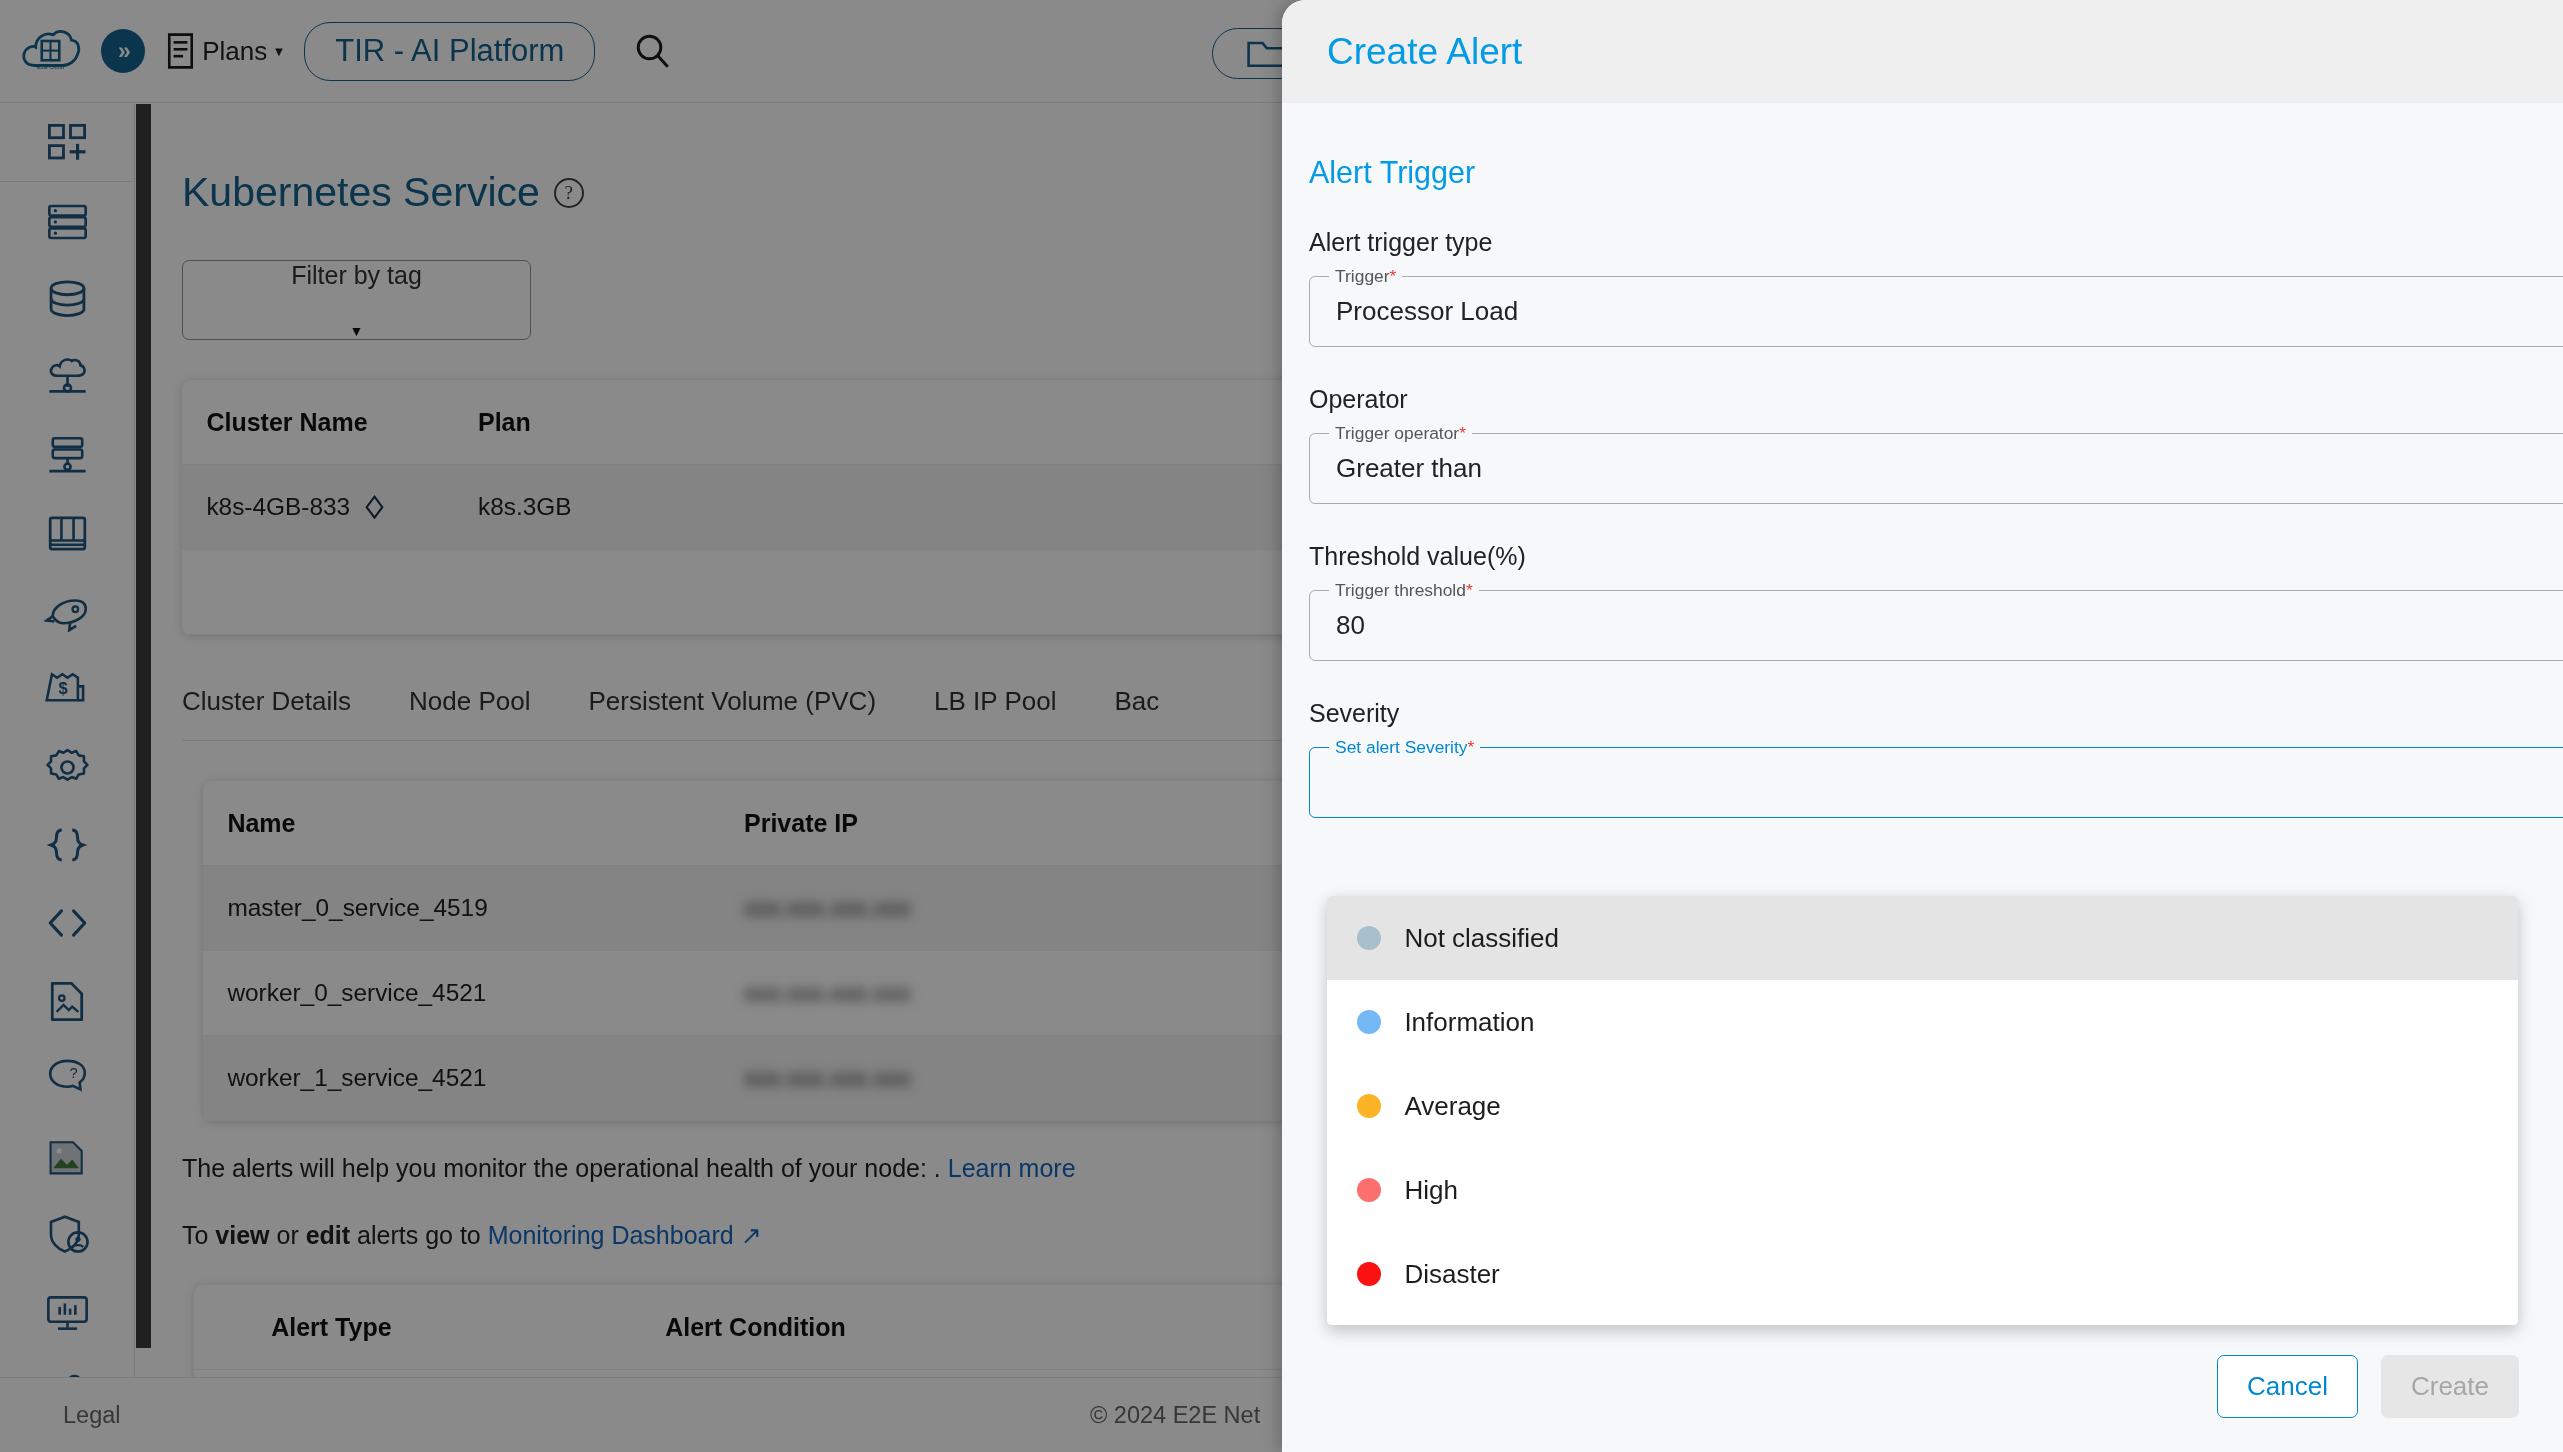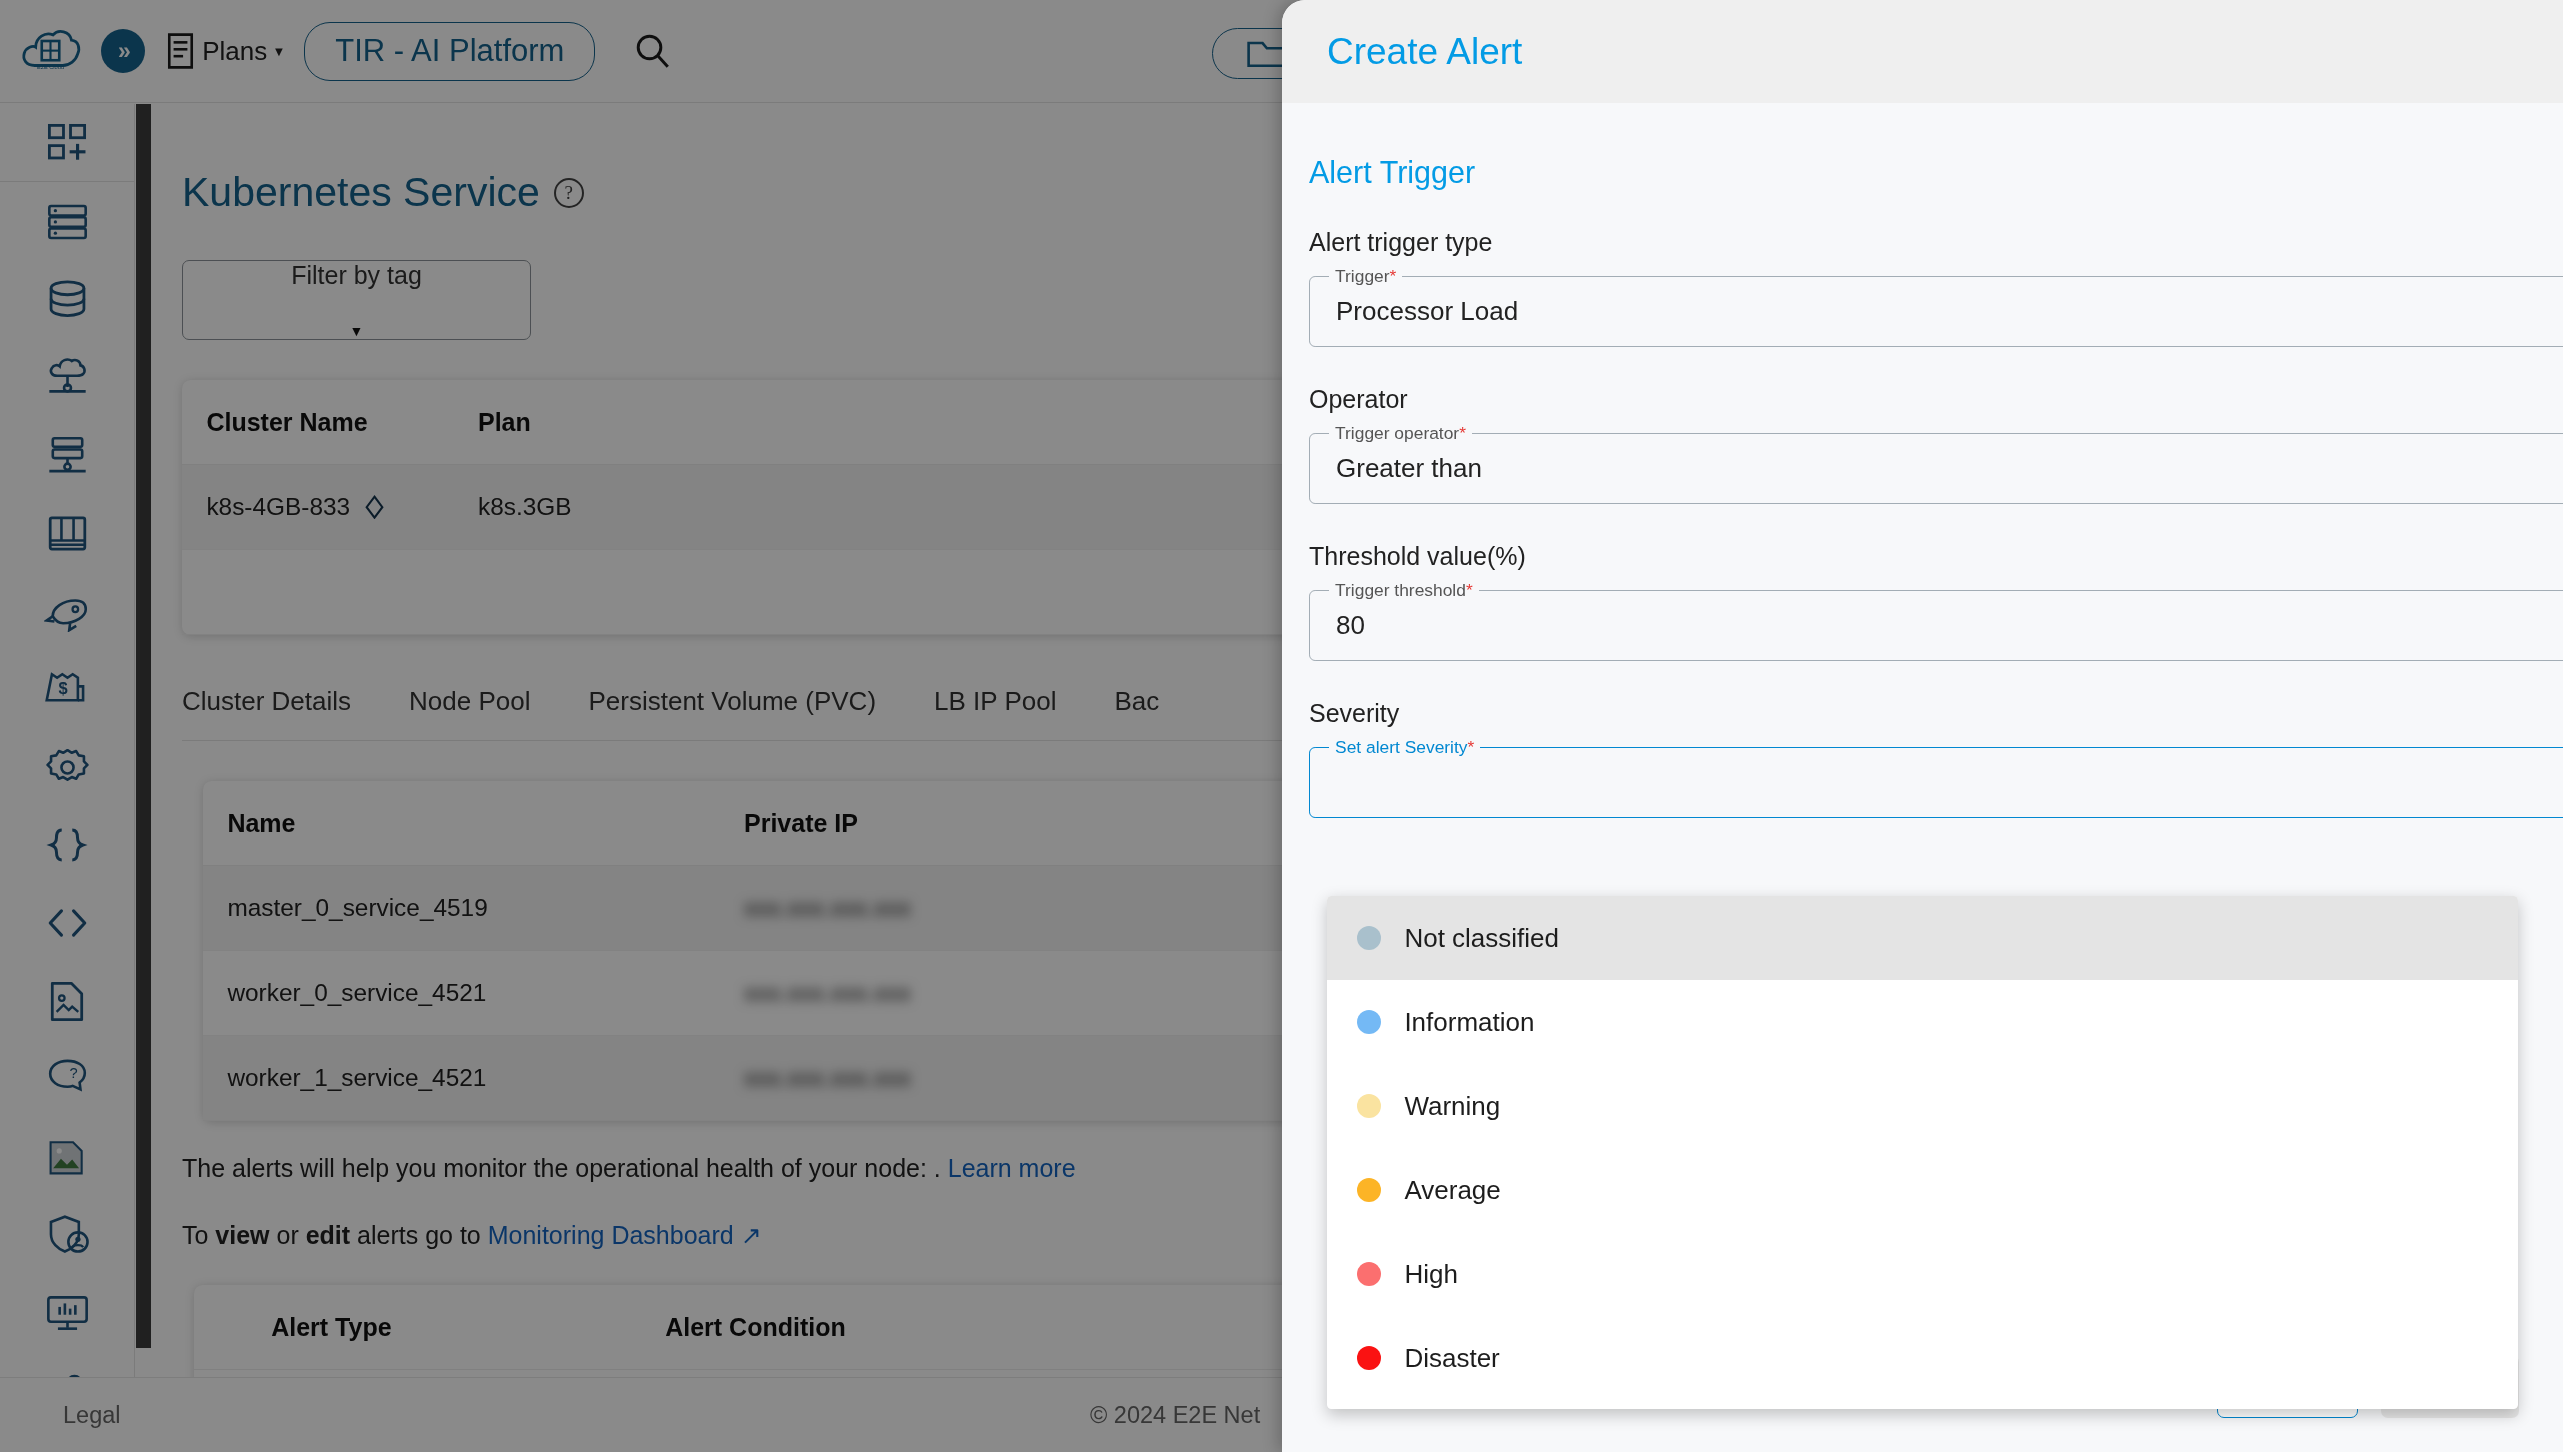--- a/index.html
+++ b/index.html
@@ -508,24 +508,20 @@
   <div id="dropdown">
     <div class="opt hl">
       <span class="dot" style="background: rgb(169, 192, 204);"></span>
       <span>Not classified</span>
     </div>
     <div class="opt">
       <span class="dot" style="background: rgb(116, 185, 245);"></span>
       <span>Information</span>
     </div>
     <div class="opt">
-      <span class="dot" style="background: rgb(250, 227, 160);"></span>
-      <span>Warning</span>
-    </div>
-    <div class="opt">
       <span class="dot" style="background: rgb(252, 180, 38);"></span>
       <span>Average</span>
     </div>
     <div class="opt">
       <span class="dot" style="background: rgb(251, 111, 111);"></span>
       <span>High</span>
     </div>
     <div class="opt">
       <span class="dot" style="background: rgb(250, 18, 18);"></span>
       <span>Disaster</span>

